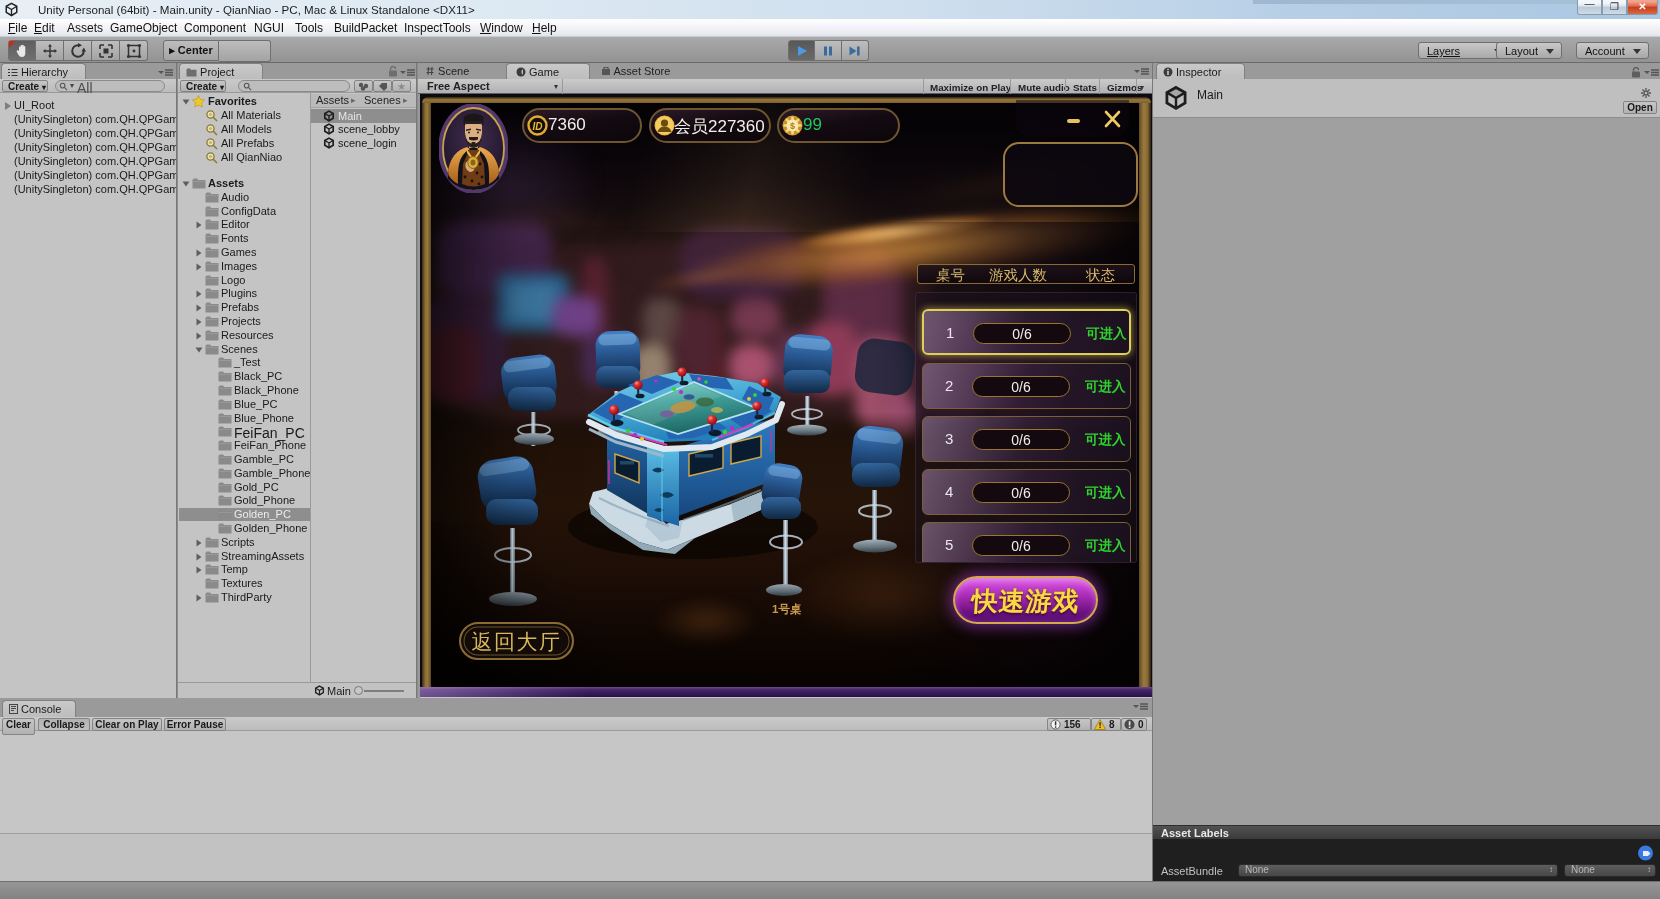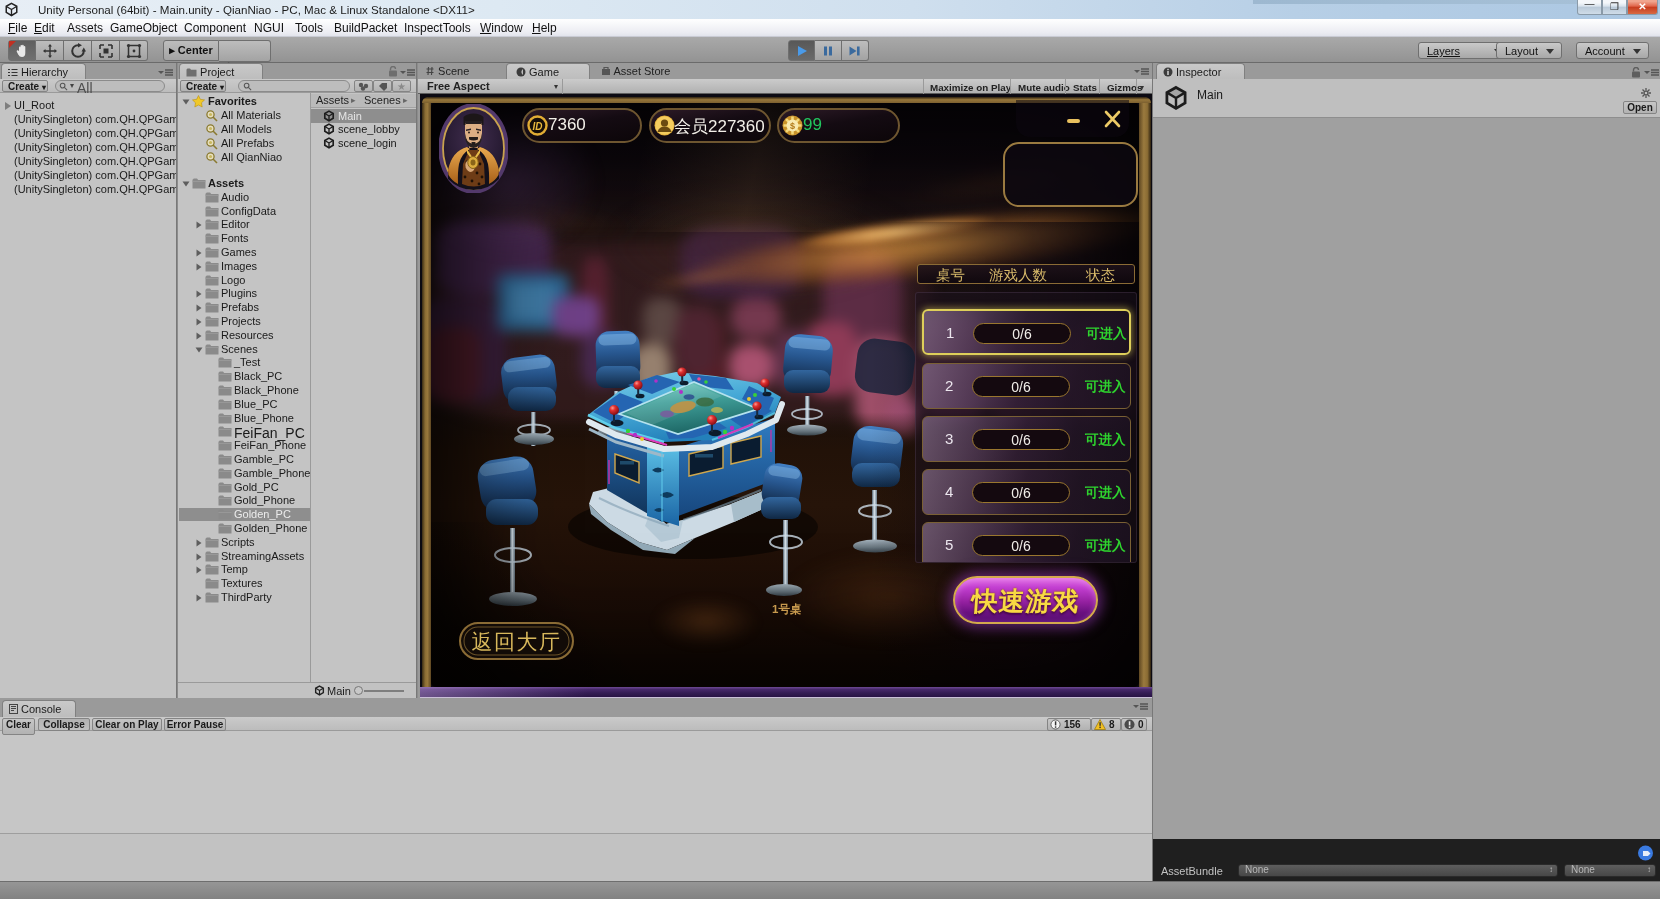--- a/index.html
+++ b/index.html
@@ -551,20 +551,23 @@
         <path d="M8 1.5 L13.6 4.6 L8 8 L2.4 4.6 Z" fill="#1d1d1d" opacity="0.15"></path>
       </svg>
     <span style="position:absolute;left:44px;top:9px;font-size:12px;color:#1a1a1a;">Main</span>
     <svg width="12" height="12" viewBox="0 0 12 12" style="position:absolute;left:487px;top:8px;">
         <circle cx="6" cy="6" r="2" fill="none" stroke="#555" stroke-width="1.4"></circle>
         <path d="M6 1 V3 M6 9 V11 M1 6 H3 M9 6 H11 M2.5 2.5 L4 4 M8 8 L9.5 9.5 M9.5 2.5 L8 4 M4 8 L2.5 9.5" stroke="#555" stroke-width="1.3"></path>
       </svg>
     <div class="abs minibtn" style="left:470px;top:22px;width:34px;height:13px;text-align:center;font-weight:bold;">Open</div>
   </div>
 
+  <div class="abs" style="left:0;top:762px;width:508px;height:14px;background:linear-gradient(#525252,#3a3a3a);border-top:1px solid #2e2e2e;">
+    <span style="position:absolute;left:8px;top:1px;font-size:11px;font-weight:bold;color:#e8e8e8;">Asset Labels</span>
+  </div>
   <div class="abs" style="left:0;top:776px;width:508px;height:42px;background:#1f1f1f;">
     <svg width="17" height="16" viewBox="0 0 17 16" style="position:absolute;left:484px;top:6px;">
         <circle cx="8.5" cy="8" r="7.5" fill="#3a7ae0"></circle>
         <path d="M5 8.5 L8.5 5 H12 V8.5 L8.5 12 Z" fill="#e8eef8" transform="rotate(45 8.5 8.5)"></path>
       </svg>
     <span style="position:absolute;left:8px;top:26px;font-size:11px;color:#c2c2c2;">AssetBundle</span>
     <div style="position:absolute;left:85px;top:25px;width:320px;height:13px;background:linear-gradient(#5e5e5e,#474747);border:1px solid #2a2a2a;border-radius:3px;">
       <span style="position:absolute;left:6px;top:-1px;font-size:10px;color:#b8b8b8;">None</span>
       <span style="position:absolute;right:4px;top:0px;font-size:8px;color:#b8b8b8;">↕</span>
     </div>

